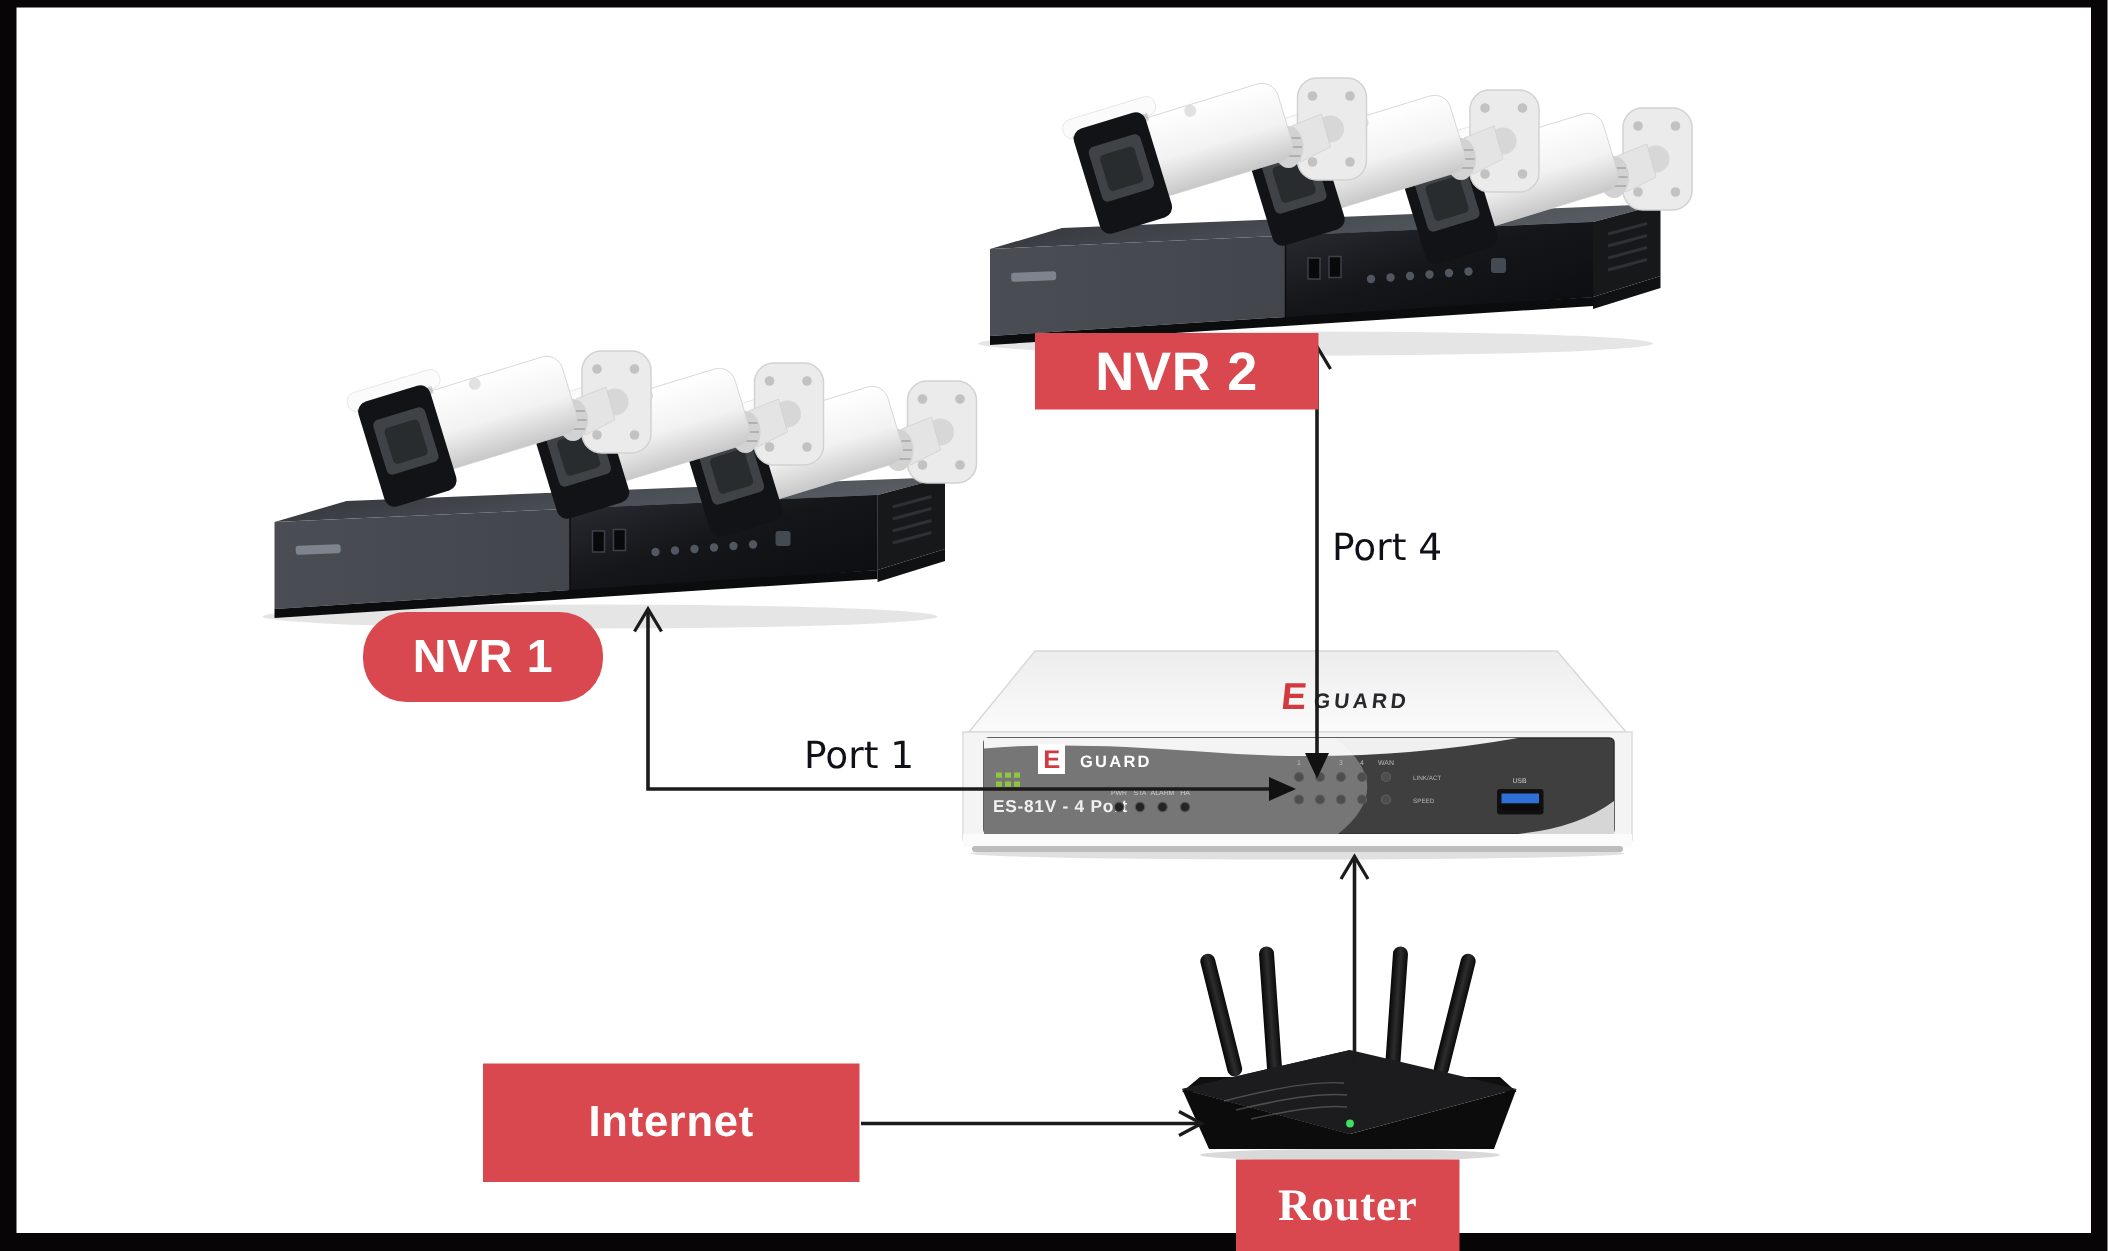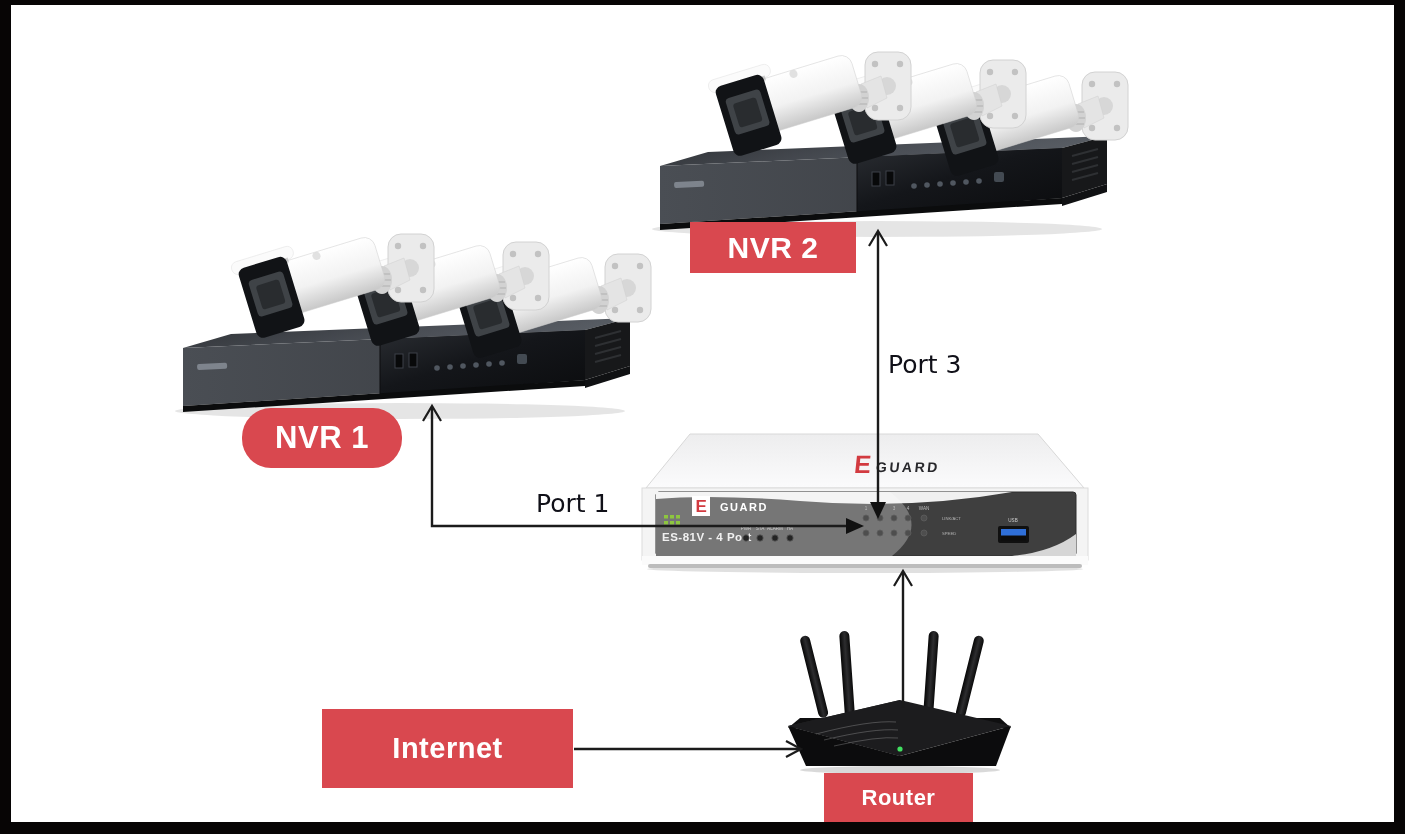--- a/index.html
+++ b/index.html
@@ -4,23 +4,23 @@
 <style>
   html,body{margin:0;padding:0;}
   body{width:1405px;height:834px;position:relative;background:#070505;overflow:hidden;
        font-family:"Liberation Sans",sans-serif;}
   .canvas{position:absolute;left:11px;top:5px;width:1383px;height:817px;background:#ffffff;}
   .abs{position:absolute;}
   .red-label{position:absolute;background:#d9484f;color:#ffffff;display:flex;align-items:center;
        justify-content:center;font-weight:bold;letter-spacing:.5px;
        font-family:"Liberation Sans",sans-serif;}
   #nvr1-label{left:242px;top:408px;width:160px;height:60px;font-size:31px;border-radius:29px;}
-  #nvr2-label{left:690px;top:222px;width:166px;height:51px;font-size:30px;}
+  #nvr2-label{left:690px;top:222px;width:189px;height:51px;font-size:36px;}
   #internet-label{left:322px;top:709px;width:251px;height:79px;font-size:29px;}
-  #router-label{left:824px;top:773px;width:149px;height:49px;font-size:22px;}
+  #router-label{left:824px;top:773px;width:149px;height:62px;font-size:30px;font-family:Liberation Serif, serif;}
   .port-label{position:absolute;color:#101018;font-size:25px;
        font-family:"DejaVu Sans","Liberation Sans",sans-serif;}
   #port1-label{left:536px;top:489px;text-align:center;}
   #port2-label{left:888px;top:350px;}
   #defs-svg{position:absolute;width:0;height:0;}
   #nvr1-svg{left:175px;top:218px;width:480px;height:202px;overflow:visible;}
   #nvr2-svg{left:652px;top:36px;width:480px;height:202px;overflow:visible;}
   #switch-svg{left:640px;top:430px;width:450px;height:142px;overflow:visible;}
   #router-svg{left:782px;top:622px;width:235px;height:155px;overflow:visible;}
   #arrows-svg{left:0;top:0;width:1405px;height:834px;pointer-events:none;}
@@ -247,13 +247,13 @@
     </g>
   </g>
 </svg>
 
 <div class="red-label" id="nvr1-label">NVR 1</div>
 <div class="red-label" id="nvr2-label">NVR 2</div>
 <div class="red-label" id="internet-label">Internet</div>
 <div class="red-label" id="router-label">Router</div>
 
 <div class="port-label" id="port1-label">Port 1</div>
-<div class="port-label" id="port2-label">Port 3</div>
+<div class="port-label" id="port2-label">Port 4</div>
 
 </body></html>

